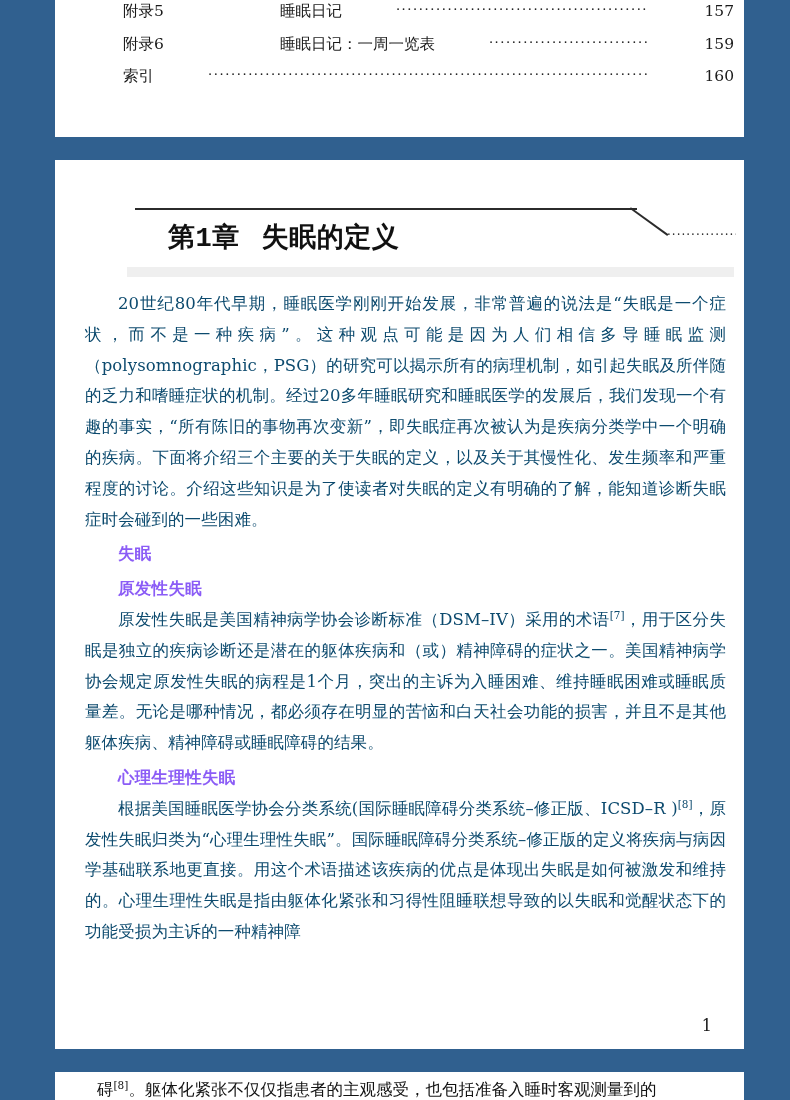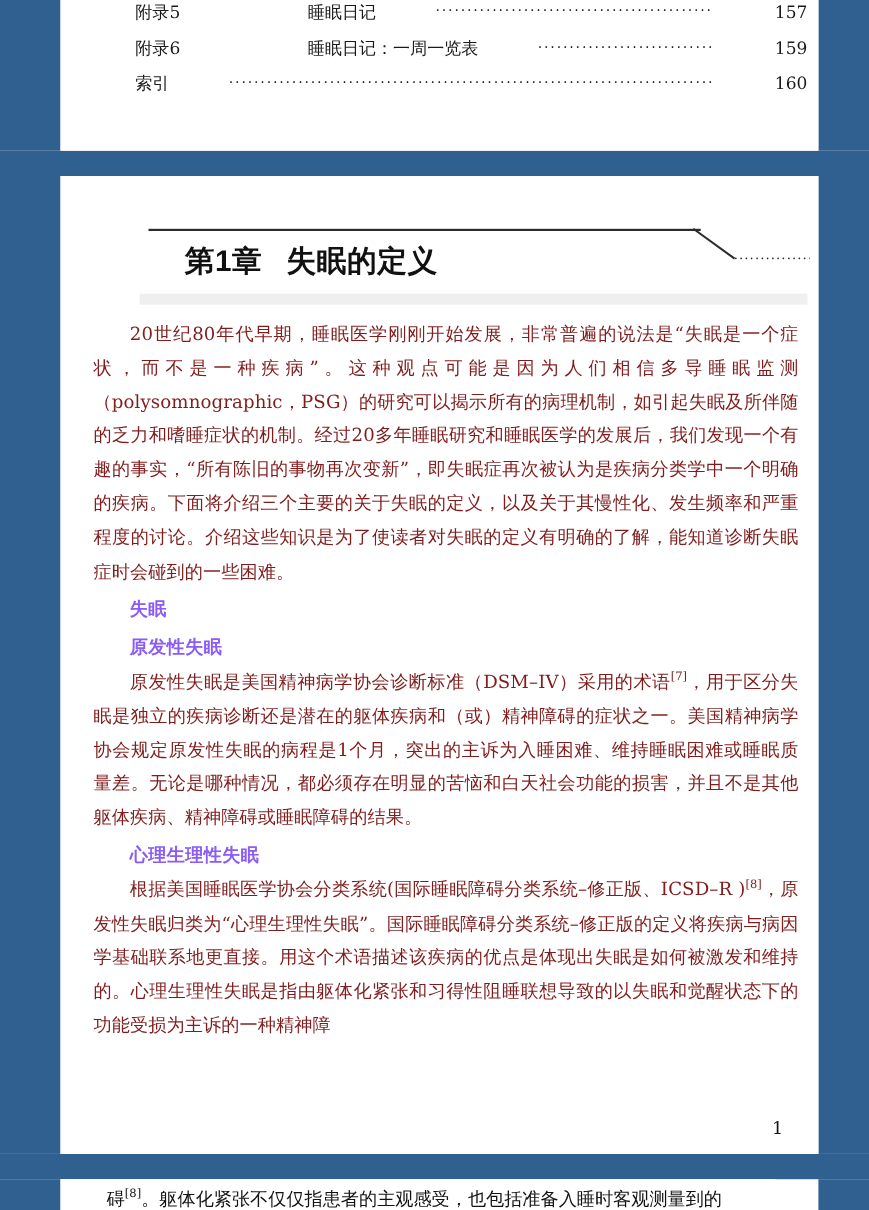--- a/index.html
+++ b/index.html
@@ -131,21 +131,21 @@
     color: #2b2b2b;
     font-size: 12px;
     letter-spacing: 1px;
     line-height: 10px;
     white-space: nowrap;
   }
   .chapter-title {
     position: absolute;
     left: 113px;
     top: 30px;
-    font-family: Liberation Sans, sans-serif;
+    font-family: Liberation Mono, monospace;
     font-weight: bold;
     font-size: 27px;
     color: #111111;
     letter-spacing: 0.5px;
     white-space: nowrap;
   }
   .chapter-title .num { margin-right: 22px; }
   
   .smudge {
     position: absolute;
@@ -159,21 +159,21 @@
 
   
   .body-col {
     padding: 0 18px 0 30px;
   }
   p.para {
     margin: 0;
     font-family: "DejaVu Serif", "Liberation Serif", serif;
     font-size: 16.5px;
     line-height: 30.8px;
-    color: #7f1d1d;
+    color: #0c4a6e;
     text-align: justify;
     text-justify: inter-ideograph;
     text-indent: 2em;
     letter-spacing: 0.1px;
   }
   h2.sec-head {
     margin: 14px 0 2px 0;
     font-family: "DejaVu Sans", "Liberation Sans", sans-serif;
     font-size: 17px;
     font-weight: bold;

